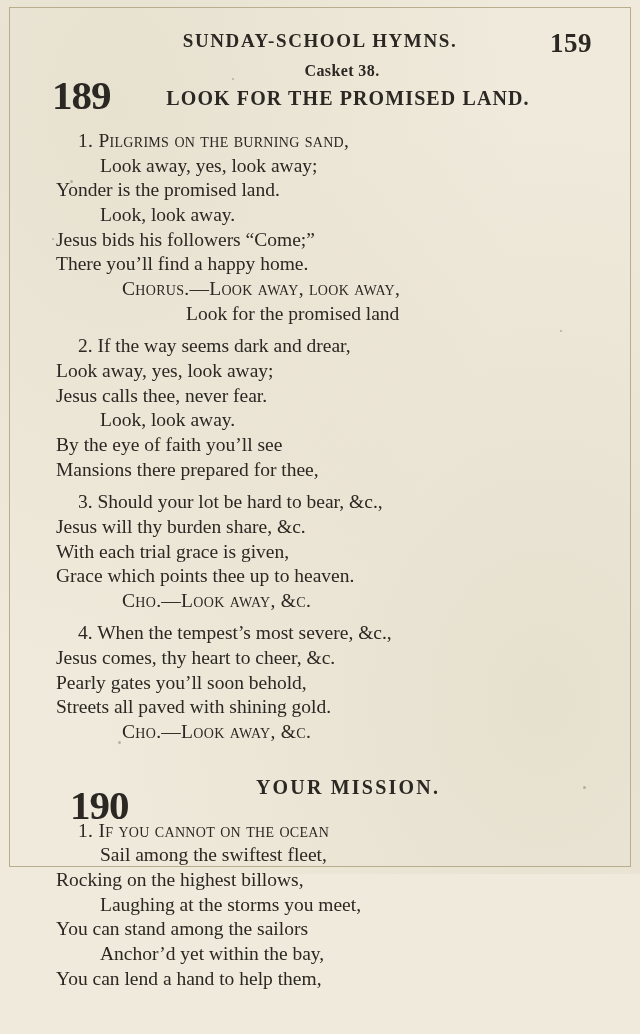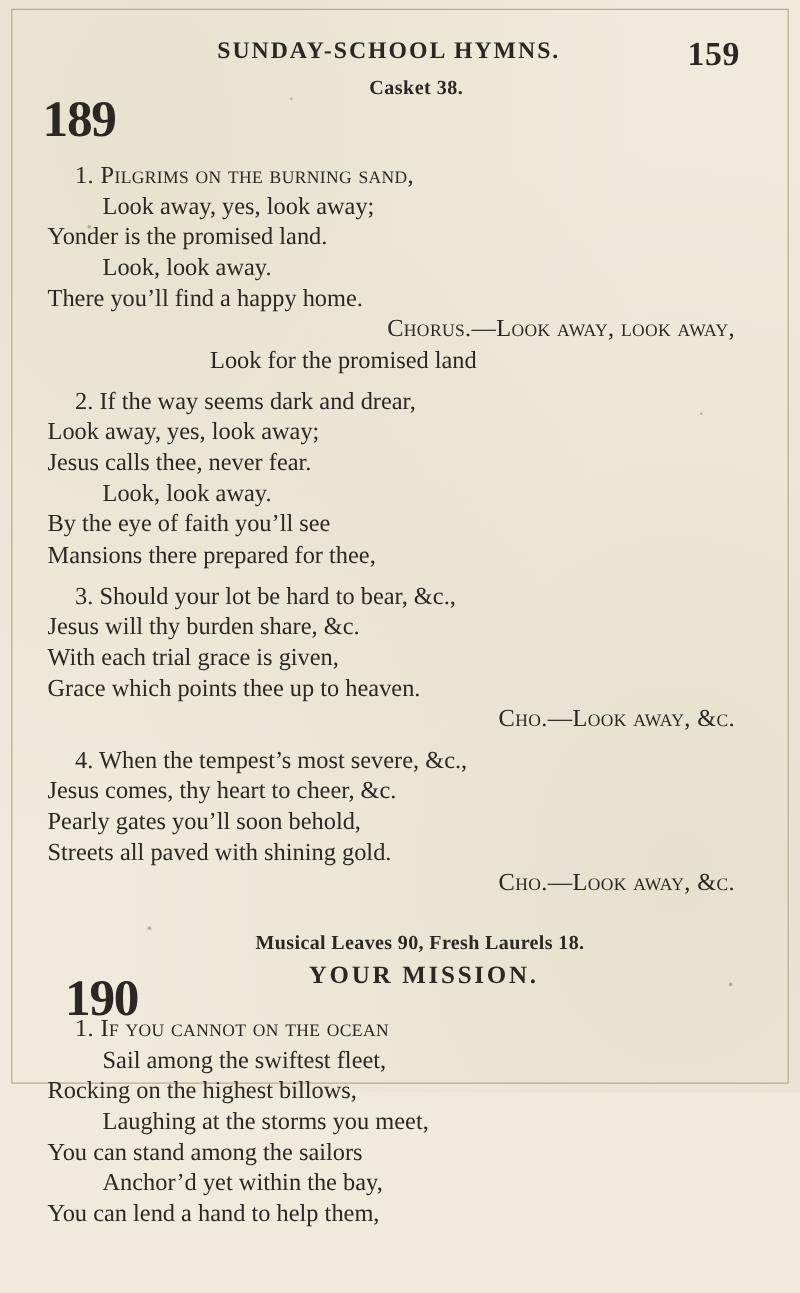--- a/index.html
+++ b/index.html
@@ -13,21 +13,21 @@
     font-family: "Liberation Serif", serif;
     color: #2b2722;
     overflow: hidden;
     position: relative;
   }
   .page {
     position: relative;
     width: 640px;
     height: 874px;
     box-sizing: border-box;
-    padding: 26px 30px 10px 12px;
+    padding: 26px 30px 10px 30px;
     background:
       radial-gradient(ellipse at 18% 12%, rgba(160,145,110,0.10), rgba(160,145,110,0) 55%),
       radial-gradient(ellipse at 85% 80%, rgba(150,135,100,0.10), rgba(150,135,100,0) 60%),
       #efeadb;
   }
   .border-frame {
     position: absolute;
     top: 7px; left: 9px; right: 9px; bottom: 7px;
     border: 1px solid #b9ad8e;
     pointer-events: none;
@@ -96,21 +96,21 @@
     margin-top: 8px;
     font-size: 19.5px;
     line-height: 1.265;
   }
   .verse div {
     white-space: pre;
   }
   .i1 { padding-left: 0; }
   .i2 { padding-left: 22px; }
   .i3 { padding-left: 44px; }
-  .i4 { padding-left: 66px; text-align: right; }
+  .i4 { padding-left: 66px; }
   .i5 { padding-left: 130px; }
   .sc {
     font-variant: small-caps;
     letter-spacing: 0.3px;
   }
   .chorus-line {
     font-size: 19.5px;
   }
   .hymn2-head {
     margin-top: 26px;
@@ -164,26 +164,28 @@
     <div class="running-title">SUNDAY-SCHOOL HYMNS.</div>
     <div class="page-number">159</div>
   </div>
 
   <div class="content">
 
     <div class="hymn">
       <div class="tune-line">Casket 38.</div>
       <div class="title-row">
         <div class="hymn-number">189</div>
+        <div class="hymn-title">LOOK FOR THE PROMISED LAND.</div>
       </div>
       <div class="verse">
         <div class="i2 sc">1. Pilgrims on the burning sand,</div>
         <div class="i3">Look away, yes, look away;</div>
         <div class="i1">Yonder is the promised land.</div>
         <div class="i3">Look, look away.</div>
+        <div class="i1">Jesus bids his followers “Come;”</div>
         <div class="i1">There you’ll find a happy home.</div>
         <div class="i4 sc chorus-line">Chorus.—Look away, look away,</div>
         <div class="i5">Look for the promised land</div>
       </div>
       <div class="verse">
         <div class="i2">2. If the way seems dark and drear,</div>
         <div class="i1">Look away, yes, look away;</div>
         <div class="i1">Jesus calls thee, never fear.</div>
         <div class="i3">Look, look away.</div>
         <div class="i1">By the eye of faith you’ll see</div>
@@ -199,21 +201,20 @@
       <div class="verse">
         <div class="i2">4. When the tempest’s most severe, &amp;c.,</div>
         <div class="i1">Jesus comes, thy heart to cheer, &amp;c.</div>
         <div class="i1">Pearly gates you’ll soon behold,</div>
         <div class="i1">Streets all paved with shining gold.</div>
         <div class="i4 sc chorus-line">Cho.—Look away, &amp;c.</div>
       </div>
     </div>
 
     <div class="hymn hymn2-head">
-      <div class="subtitle-2">Musical Leaves 90, Fresh Laurels 18.</div>
       <div class="title-row">
         <div class="num-2">190</div>
         <div class="title-2">YOUR MISSION.</div>
       </div>
       <div class="verse">
         <div class="i2 sc">1. If you cannot on the ocean</div>
         <div class="i3">Sail among the swiftest fleet,</div>
         <div class="i1">Rocking on the highest billows,</div>
         <div class="i3">Laughing at the storms you meet,</div>
         <div class="i1">You can stand among the sailors</div>

